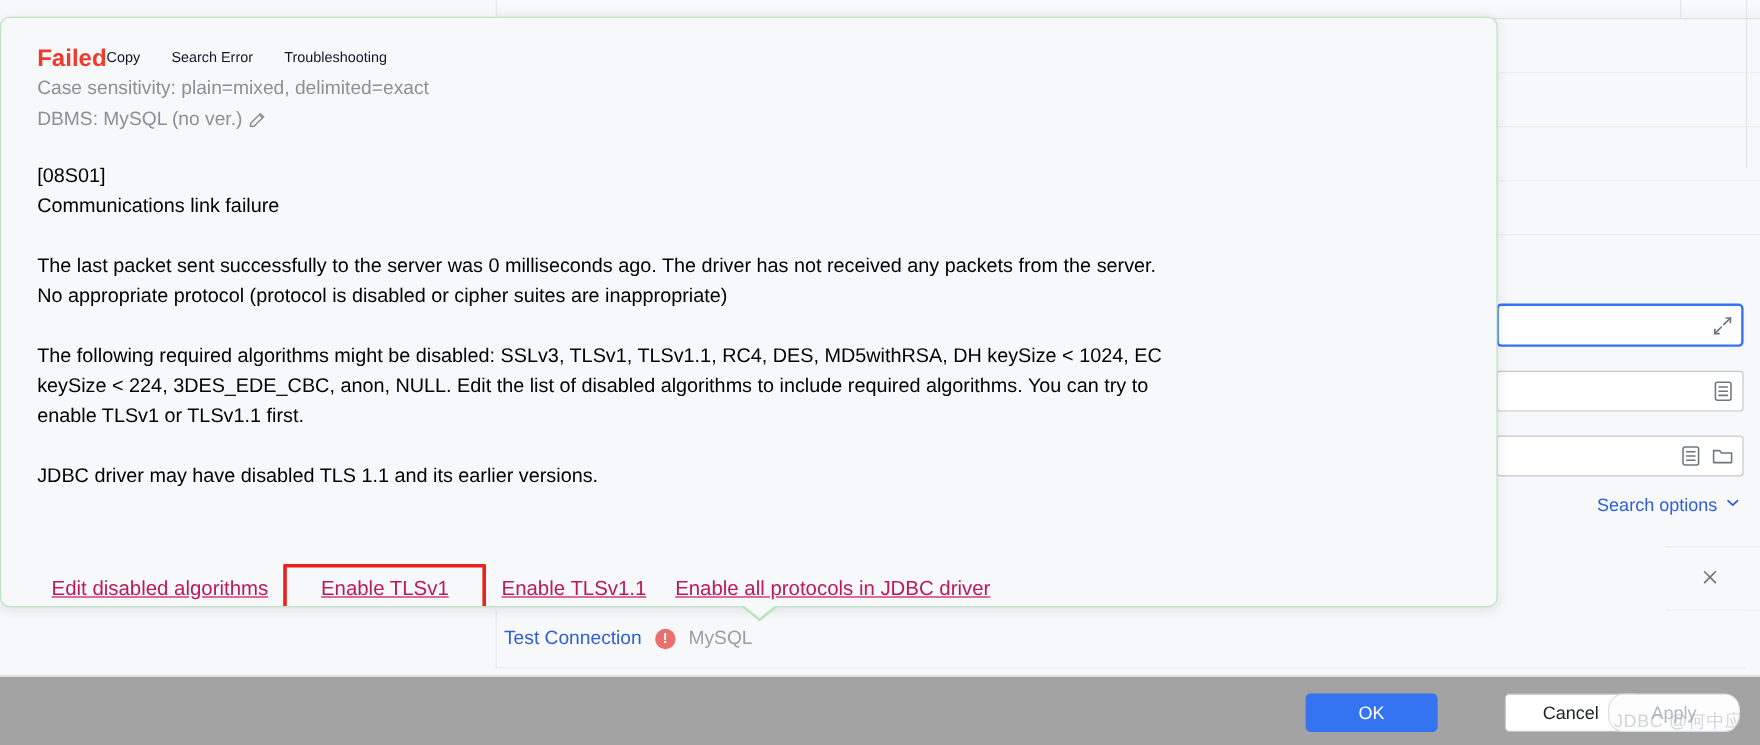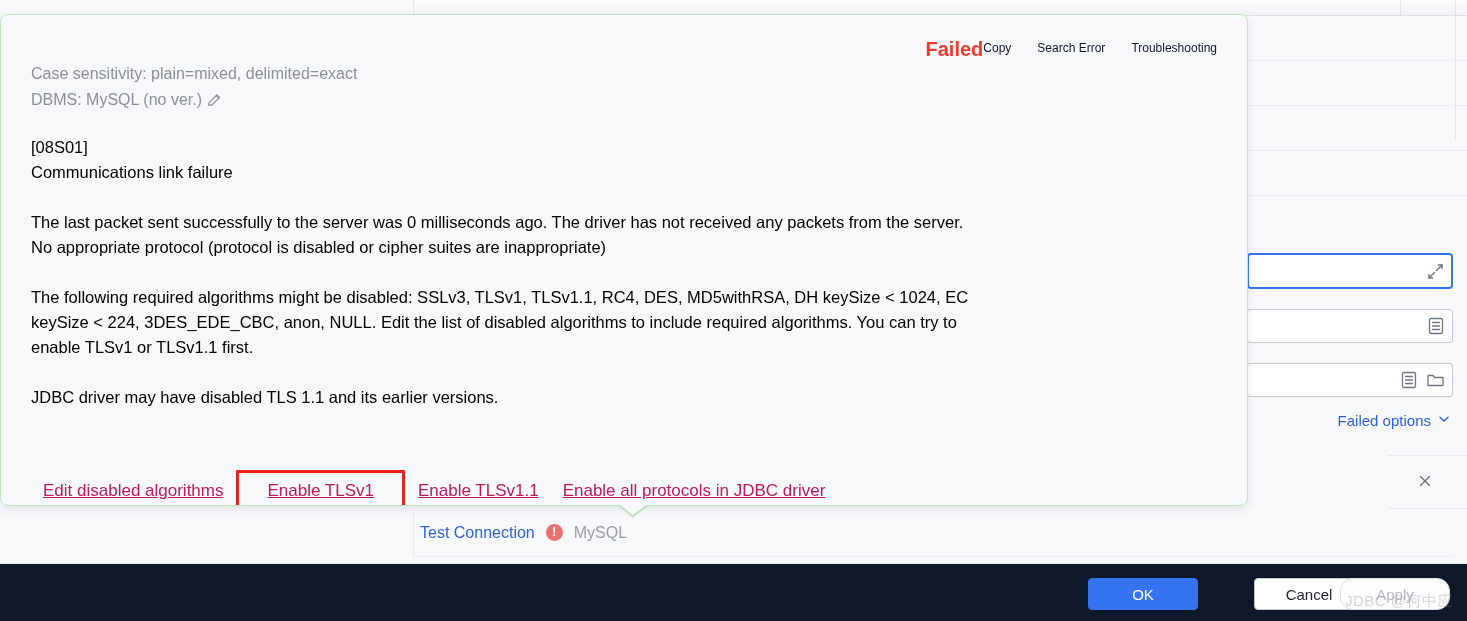--- a/index.html
+++ b/index.html
@@ -81,21 +81,21 @@
     position: absolute; left: -12px; top: 572px;
     width: 26px; height: 26px; border-radius: 50%;
     border: 1px solid #c4c8ce; background: #ffffff;
     color: #5a6069; font-size: 15px;
     display: flex; align-items: center; justify-content: center;
   }
 
   
   .bottom-bar {
     position: absolute; left: 0; right: 0; top: 563px; height: 58px;
-    background: #0f172a;
+    background: #a3a3a3;
     border-top: 1px solid #eceef1;
   }
   .btn {
     position: absolute; top: 14px; height: 32px;
     border-radius: 4px; font-size: 15px;
     display: flex; align-items: center; justify-content: center;
     box-sizing: border-box; cursor: pointer;
     background: #ffffff; border: 1px solid #c4c8ce; color: #1f2328;
   }
   .btn.primary { background: #3574f0; border-color: #3574f0; color: #ffffff; }
@@ -146,21 +146,21 @@
     width: 0; height: 0;
     border-left: 14px solid transparent;
     border-right: 14px solid transparent;
     border-top: 11px solid #f7f8fa;
   }
 
   .failed-title {
     color: #f03a2e; font-size: 20px; font-weight: bold;
     line-height: 24px;
   }
-  .popup-head { display: flex; align-items: flex-start; justify-content: flex-end; }
+  .popup-head { display: flex; align-items: flex-start; justify-content: flex-start; }
   .head-links { display: flex; gap: 26px; padding-top: 4px; }
   .head-link { color: #0f172a; font-size: 12px; cursor: pointer; }
 
   .meta-line {
     color: #8a9099; font-size: 16px; line-height: 26px;
     display: flex; align-items: center; gap: 2px;
   }
   .pencil-icon { color: #8a9099; display: inline-flex; padding-left: 2px; }
 
   .err-body {
@@ -240,21 +240,21 @@
         </svg>
       </span>
       <span class="fld-icon">
         <svg width="21" height="21" viewBox="0 0 21 21" fill="none" stroke="currentColor" stroke-width="1.3" stroke-linejoin="round">
           <path d="M3 15.5V5.5h5l1.6 2H18v8z"></path>
         </svg>
       </span>
     </div>
 
     <div class="expert-options">
-      <span>Failed options</span>
+      <span>Search options</span>
       <span class="chev">
         <svg width="14" height="14" viewBox="0 0 14 14" fill="none" stroke="currentColor" stroke-width="1.4" stroke-linecap="round" stroke-linejoin="round">
           <path d="M3 5.2 L7 9 L11 5.2"></path>
         </svg>
       </span>
     </div>
 
     <div class="hrule" style="left:1388px; top:455px; width:79px;"></div>
     <div class="icon-cell" style="left:1414px; top:470px; width:22px; height:22px;">
       <svg width="16" height="16" viewBox="0 0 16 16" fill="none" stroke="currentColor" stroke-width="1.35" stroke-linecap="round">

